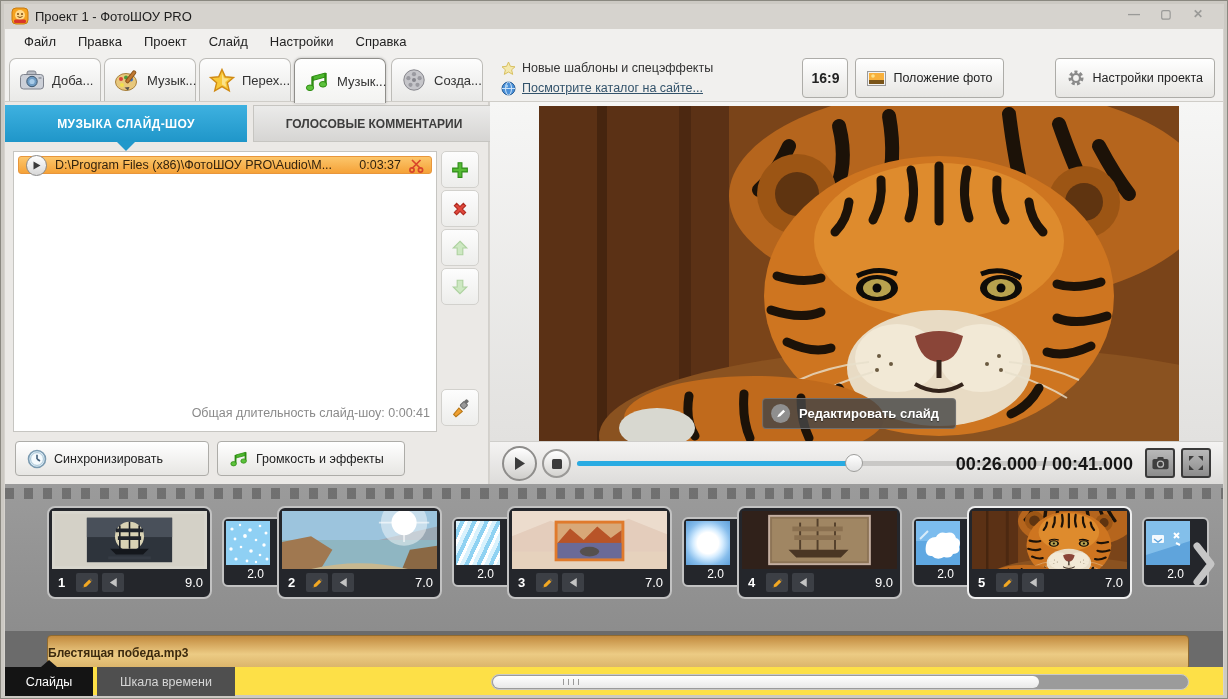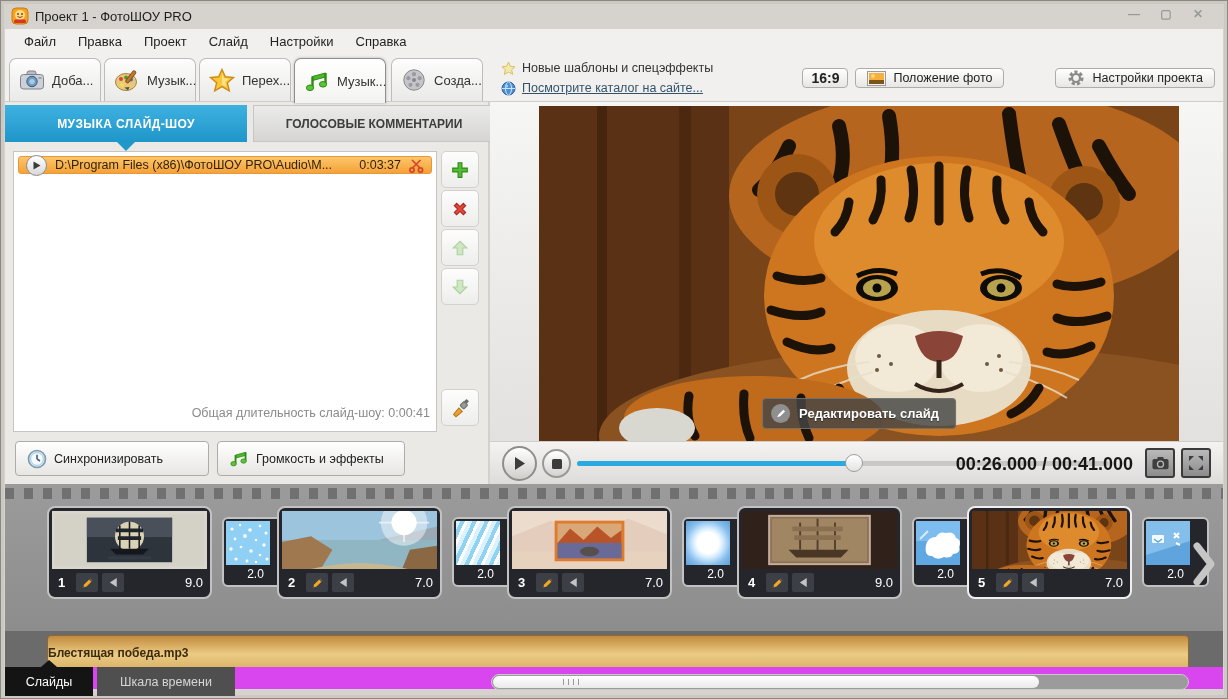--- a/index.html
+++ b/index.html
@@ -28,21 +28,21 @@
     font-size:13px; color:#333;
   }
   .tool-tab.active{ border-color:#8f8e8a; background:linear-gradient(#ffffff,#f3f3f1); height:45px; box-shadow:0 0 3px rgba(0,0,0,.25); z-index:3; }
   
   .info-bar{ position:absolute; left:492px; top:53px; right:4px; height:48px; display:flex; align-items:center; }
   .promo{ display:flex; flex-direction:column; gap:5px; padding-left:8px; }
   .promo-line{ display:flex; align-items:center; gap:6px; font-size:12.5px; color:#333; }
   .promo-link{ color:#33536b; text-decoration:underline; cursor:pointer; }
   .info-buttons{ margin-left:auto; display:flex; gap:7px; padding-right:8px; align-items:center; }
   .btn{
-    height:20px; border:1px solid #adaca8; border-radius:4px;
+    height:40px; border:1px solid #adaca8; border-radius:4px;
     background:linear-gradient(#ffffff,#e7e6e3);
     display:inline-flex; align-items:center; gap:7px; padding:0 11px;
     font-size:12.5px; color:#222; cursor:default;
   }
   .btn.aspect{ font-weight:bold; font-size:14px; padding:0 8px; }
   .btn.settings{ margin-left:44px; }
   
   .left-panel{ position:absolute; left:4px; top:101px; width:484px; height:382px; background:#ebe9e6; border-right:1px solid #d2d0cc; }
   .panel-tab{ position:absolute; top:3px; height:37px; width:242px; display:flex; align-items:center; justify-content:center; font-size:12px; font-weight:bold; }
   .panel-tab.music{ left:0; background:linear-gradient(#3eb1e0,#1f96c9); color:#fff; letter-spacing:.4px; }
@@ -102,21 +102,21 @@
   .tl-chevron{ position:absolute; right:8px; top:58px; }
   
   .audio-row{ position:absolute; left:4px; top:630px; right:4px; height:36px; background:#6b6b6b; }
   .audio-clip{
     position:absolute; left:42px; right:34px; top:4px; height:35px; border-radius:4px;
     background:linear-gradient(#c28a3e,#eccb84 55%,#d9b267); border:1px solid #8f6a30;
     display:flex; align-items:center; 
     font-size:12px; font-weight:bold; color:#3c2a0e;
   }
   
-  .bottom-bar{ position:absolute; left:4px; top:666px; right:4px; height:22px; background:#d946ef; }
+  .bottom-bar{ position:absolute; left:4px; top:666px; right:4px; height:28px; background:#fde047; }
   .b-tab{ position:absolute; top:0; height:29px; display:flex; align-items:center; justify-content:center; font-size:12.5px; }
   .b-tab.slides{ left:0; width:88px; background:#141414; color:#fff; }
   .b-tab.slides:before{ content:""; position:absolute; top:-7px; left:50%; margin-left:-8px; border:8px solid transparent; border-bottom:7px solid #141414; border-top:none; }
   .b-tab.scale{ left:92px; width:138px; background:#4f4f4f; color:#d6d6d6; }
   .h-scroll{ position:absolute; left:486px; right:34px; top:7px; height:16px; background:#9b9b9b; border:1px solid #c9c9c9; border-radius:8px; }
   .h-thumb{ position:absolute; left:1px; top:1px; width:546px; height:12px; border-radius:7px; background:linear-gradient(#ffffff,#e9e9e9); }
   .h-grip{ position:absolute; left:70px; top:3px; display:flex; gap:4px; }
   .h-grip i{ width:1px; height:6px; background:#9a9a9a; }
   svg{ overflow:visible; }
 </style>

